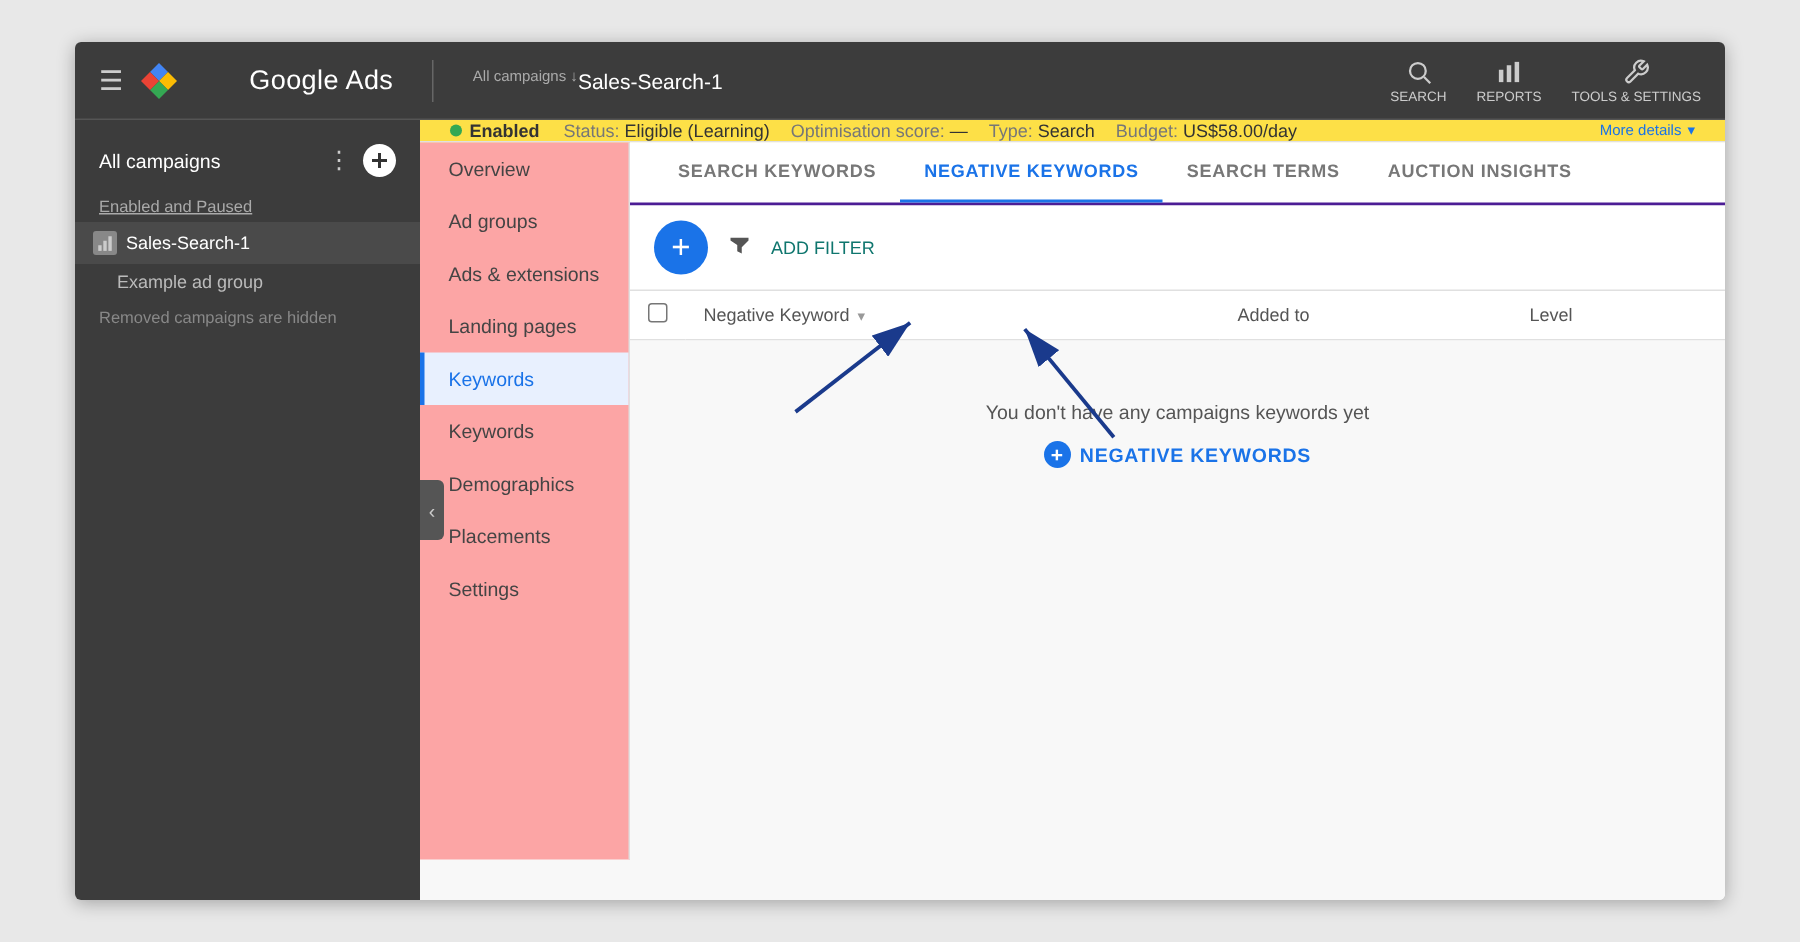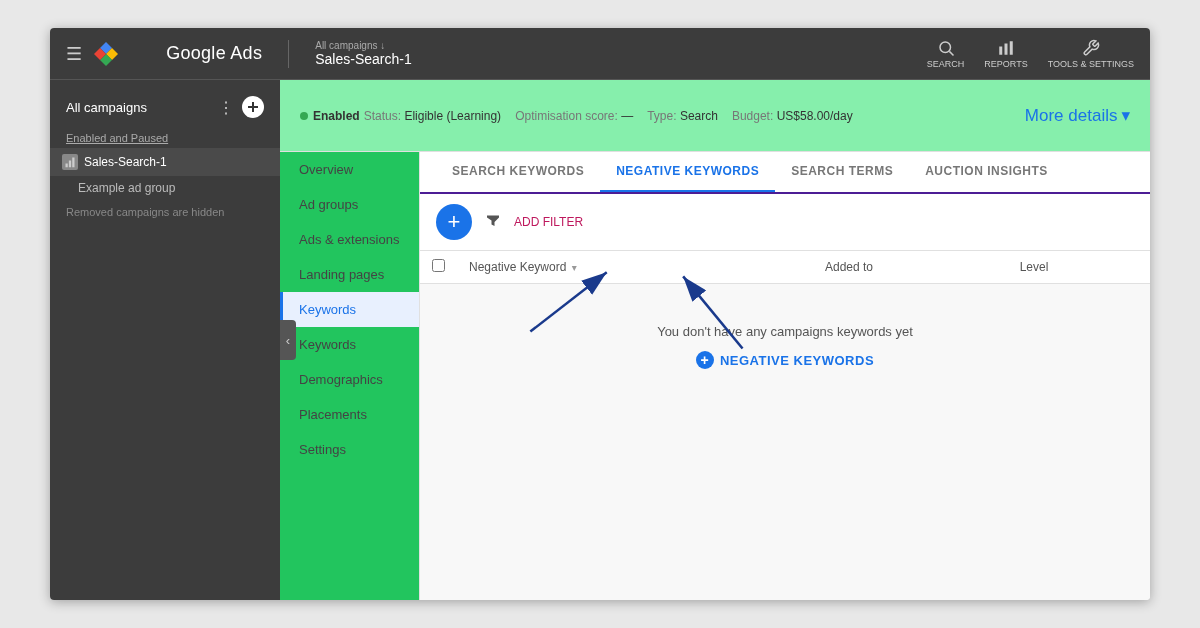--- a/index.html
+++ b/index.html
@@ -58,21 +58,21 @@
       margin-left: 40px;
     }
     .header-divider {
       width: 1px;
       height: 28px;
       background: #666;
       margin: 0 16px;
     }
     .breadcrumb-area {
       display: flex;
-      flex-direction: column;
+      flex-direction: row;
     }
     .breadcrumb-top {
       color: #aaa;
       font-size: 10px;
     }
     .breadcrumb-current {
       color: #fff;
       font-size: 14px;
       font-weight: 500;
     }
@@ -173,26 +173,26 @@
       position: relative;
     }
 
     
     .content-area {
       flex: 1;
       background: #f8f8f8;
       overflow: auto;
     }
     .content-header {
-      background: #86efac;
+      background: #fde047;
       border-bottom: 1px solid #e0e0e0;
-      padding: 25px 20px;
-      display: flex;
-      align-items: center;
-      gap: 4px;
+      padding: 0 20px;
+      display: flex;
+      align-items: center;
+      gap: 16px;
     }
     .status-badge {
       display: flex;
       align-items: center;
       gap: 5px;
       font-size: 12px;
       font-weight: 600;
       color: #333;
     }
     .status-dot {
@@ -214,28 +214,28 @@
     .meta-value {
       color: #333;
       font-weight: 500;
     }
     .more-details-btn {
       margin-left: auto;
       display: flex;
       align-items: center;
       gap: 4px;
       color: #1a73e8;
-      font-size: 17px;
+      font-size: 10px;
       cursor: pointer;
     }
 
     
     .left-nav {
       width: 140px;
-      background: #22c55e;
+      background: #fca5a5;
       border-right: 1px solid #e0e0e0;
     }
     .nav-item {
       padding: 10px 16px;
       font-size: 13px;
       color: #444;
       cursor: pointer;
       border-left: 3px solid transparent;
     }
     .nav-item.active {
@@ -299,21 +299,21 @@
       font-size: 22px;
       line-height: 1;
     }
     .filter-icon-btn {
       color: #555;
       cursor: pointer;
       font-size: 16px;
       padding: 4px;
     }
     .add-filter-btn {
-      color: #be185d;
+      color: #0f766e;
       font-size: 12px;
       cursor: pointer;
       font-weight: 500;
     }
 
     
     .keywords-table {
       width: 100%;
       border-collapse: collapse;
       background: #fff;

